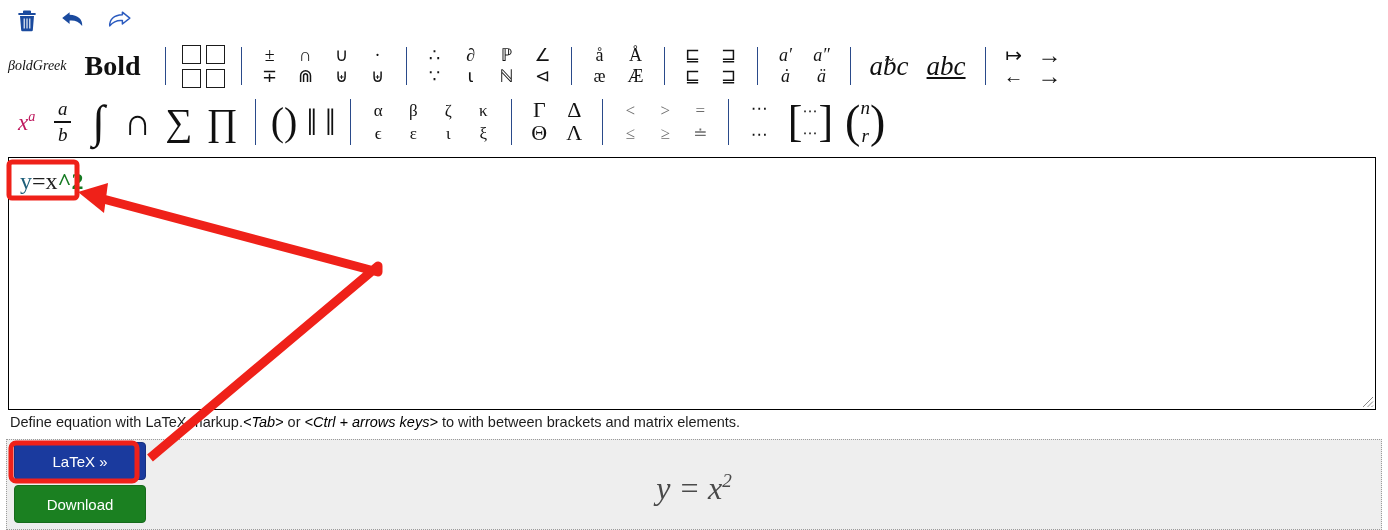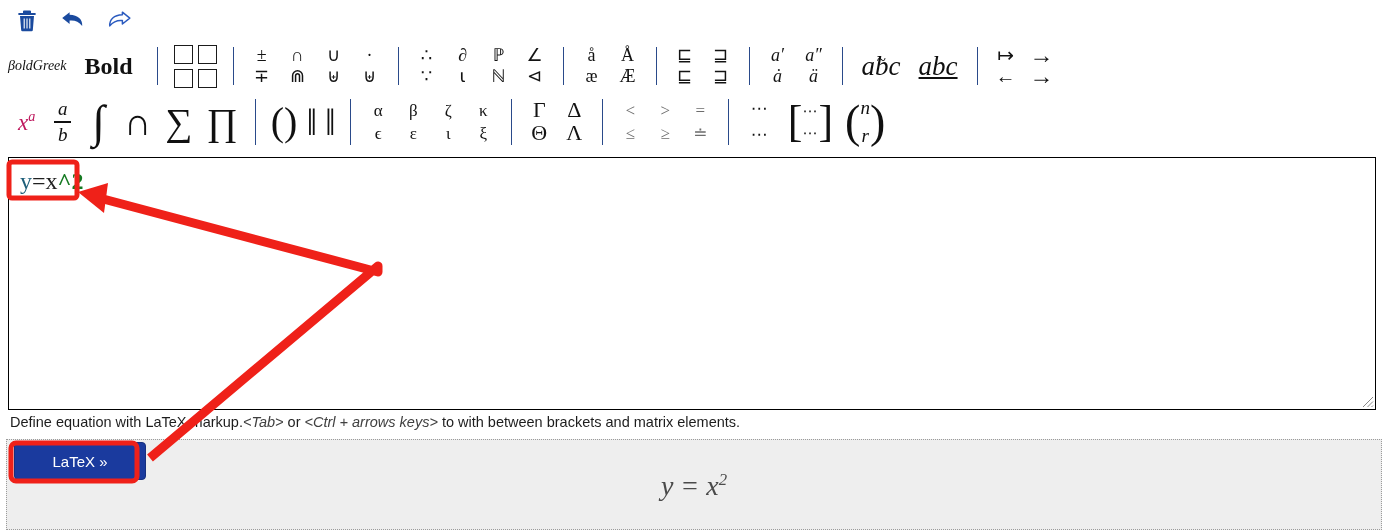--- a/index.html
+++ b/index.html
@@ -53,21 +53,21 @@
   .pal-row2 .btn-sym{font-size:18px;min-width:26px;}
   .pal-row2 .btn-sym .t,.pal-row2 .btn-sym .b{height:21px;display:flex;align-items:center;justify-content:center;}
 
   .word-bg{
     font-family:"Liberation Serif", serif;
     font-style:italic;font-size:14px;color:#111;
     padding:0 8px;cursor:pointer;white-space:nowrap;
   }
   .word-bold{
     font-family:"Liberation Serif", serif;
-    font-weight:700;font-size:24px;color:#111;
+    font-weight:700;font-size:28px;color:#111;
     padding:0 14px 0 10px;cursor:pointer;
   }
 
   
   .grid4{
     display:grid;grid-template-columns:19px 19px;grid-template-rows:19px 19px;
     gap:5px;cursor:pointer;padding:0 6px;
   }
   .grid4 span{border:1.4px solid #1b1b1b;display:block;}
 
@@ -141,21 +141,21 @@
   .resize-grip{
     position:absolute;right:1px;bottom:1px;width:16px;height:16px;
     cursor:nwse-resize;
   }
 
   
   .help{
     position:absolute;left:10px;top:414px;
     font-size:14.5px;color:#1d1d1d;white-space:nowrap;
   }
-  .help .kbd{color:#404040;font-style:italic;margin-top:36px;}
+  .help .kbd{color:#000000;font-style:italic;margin-top:36px;}
 
   
   .output-panel{
     position:absolute;left:6px;top:439px;width:1376px;height:91px;
     border:1.6px dotted #9b9b9b;
     background:#eeeeee;
     box-sizing:border-box;
   }
   .btn-col{
     position:absolute;left:-1px;top:2px;width:142px;
@@ -169,21 +169,21 @@
   .btn-download{
     display:block;width:132px;height:38px;margin-left:8px;
     background:#1b8021;color:#fff;border:1px solid #176b1c;border-radius:4px;
     font-size:15px;cursor:pointer;
     font-family:"Liberation Sans", sans-serif;
   }
   .preview-eq{
     position:absolute;left:0;right:0;top:30px;
     text-align:center;
     font-family:"Liberation Serif", serif;
-    font-style:italic;font-size:28px;color:#4a4a4a;
+    font-style:italic;font-size:32px;color:#4a4a4a;
   }
   .preview-eq sup{font-size:0.6em;font-style:italic;}
 
   
   .anno{position:absolute;left:0;top:0;width:1388px;height:530px;pointer-events:none;}
 </style>
 </head>
 <body>
 
 <div id="app">
@@ -441,20 +441,21 @@
         <path d="M15 5 5 15M15 9.5 9.5 15M15 13.5 13.5 15" stroke="#8a8a8a" stroke-width="1"></path>
       </svg>
     </div>
   </div>
 
   <div class="help"><span>Define equation with LaTeX markup.</span><span class="kbd">&lt;Tab&gt;</span><span> or </span><span class="kbd">&lt;Ctrl + arrows keys&gt;</span><span> to with between brackets and matrix elements.</span></div>
 
   <div class="output-panel">
     <div class="btn-col">
       <button class="btn-export">LaTeX »</button>
+      <button class="btn-download">Download</button>
     </div>
     <div class="preview-eq"><span>y</span><span> = </span><span>x</span><sup>2</sup></div>
   </div>
 
   <svg class="anno" viewBox="0 0 1388 530" xmlns="http://www.w3.org/2000/svg">
 
     <rect x="9" y="162" width="68" height="36" rx="3" fill="none" stroke="#ef2119" stroke-width="5"></rect>
 
     <rect x="11" y="443" width="126" height="38" rx="5" fill="none" stroke="#ef2119" stroke-width="5"></rect>
 

